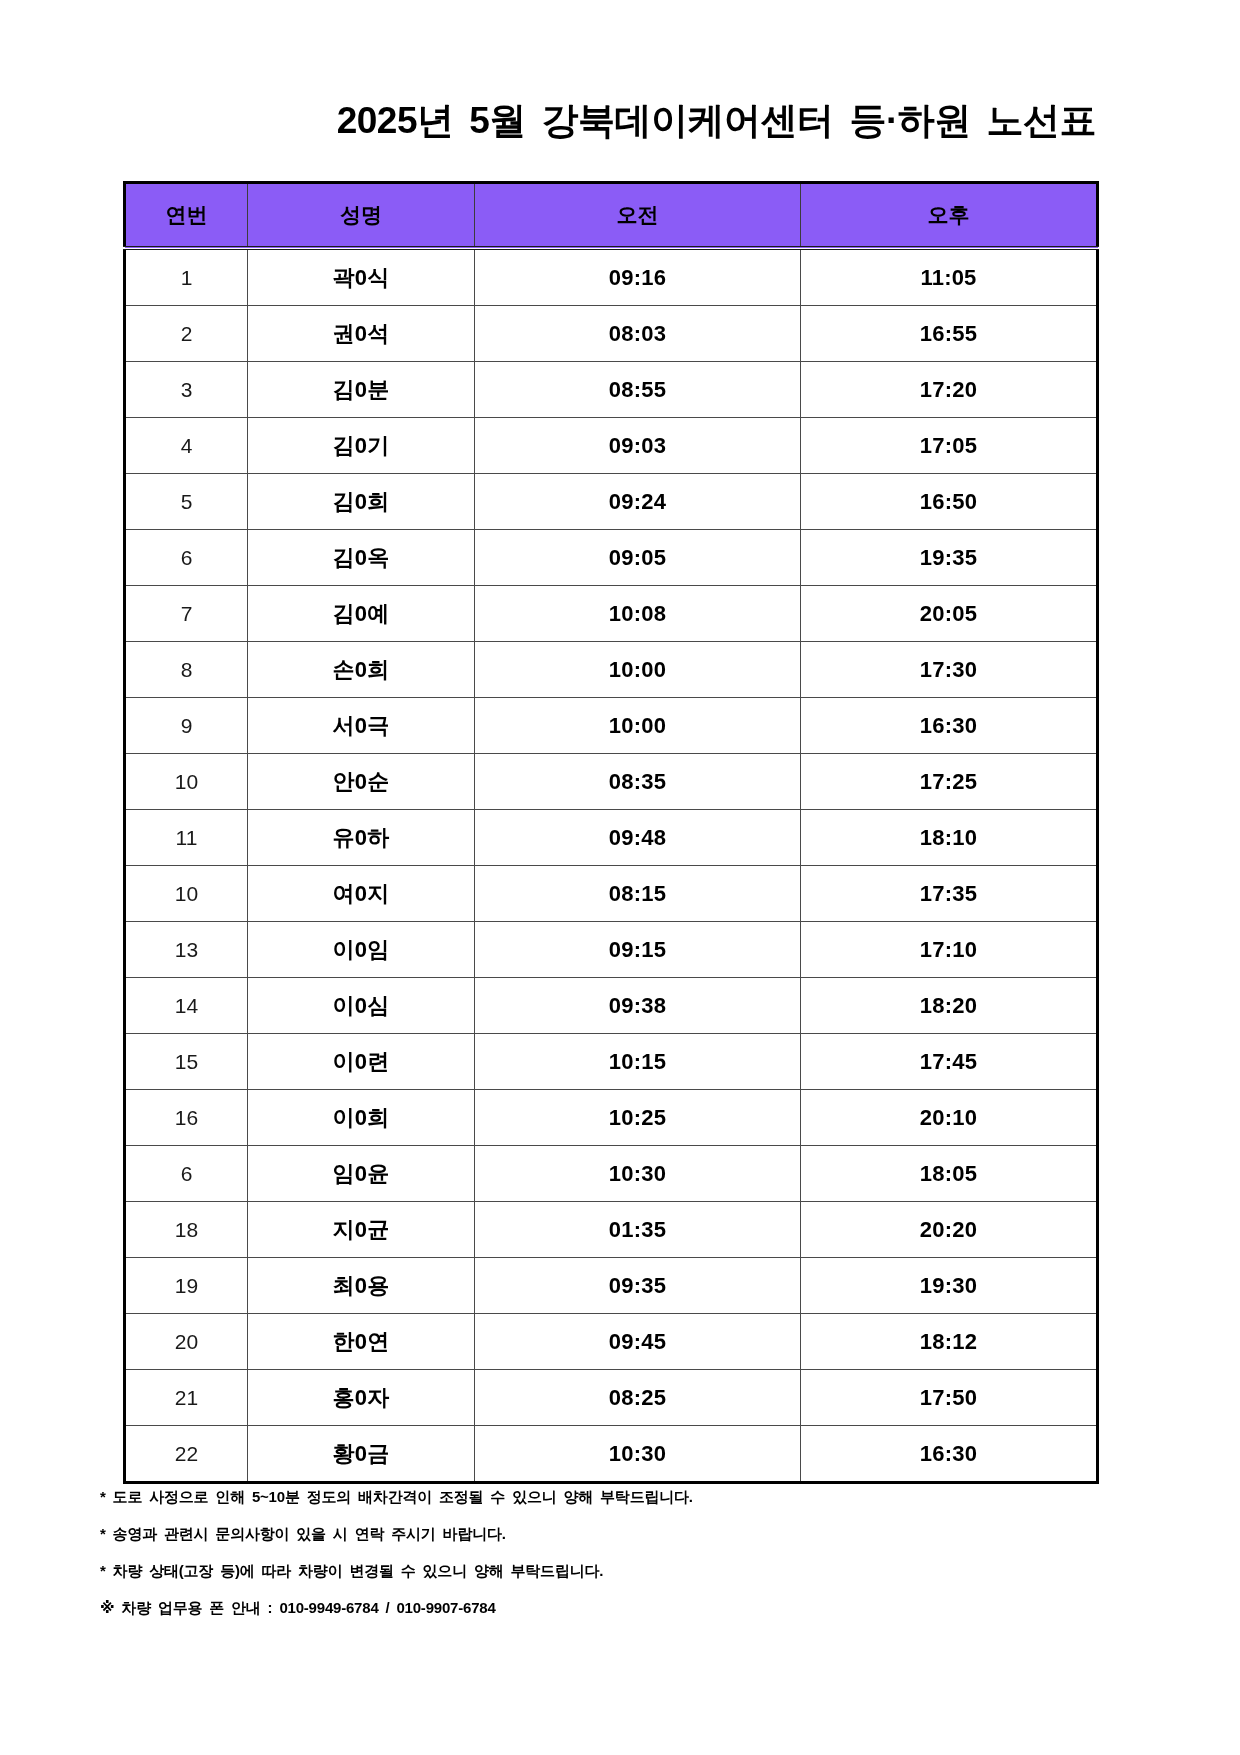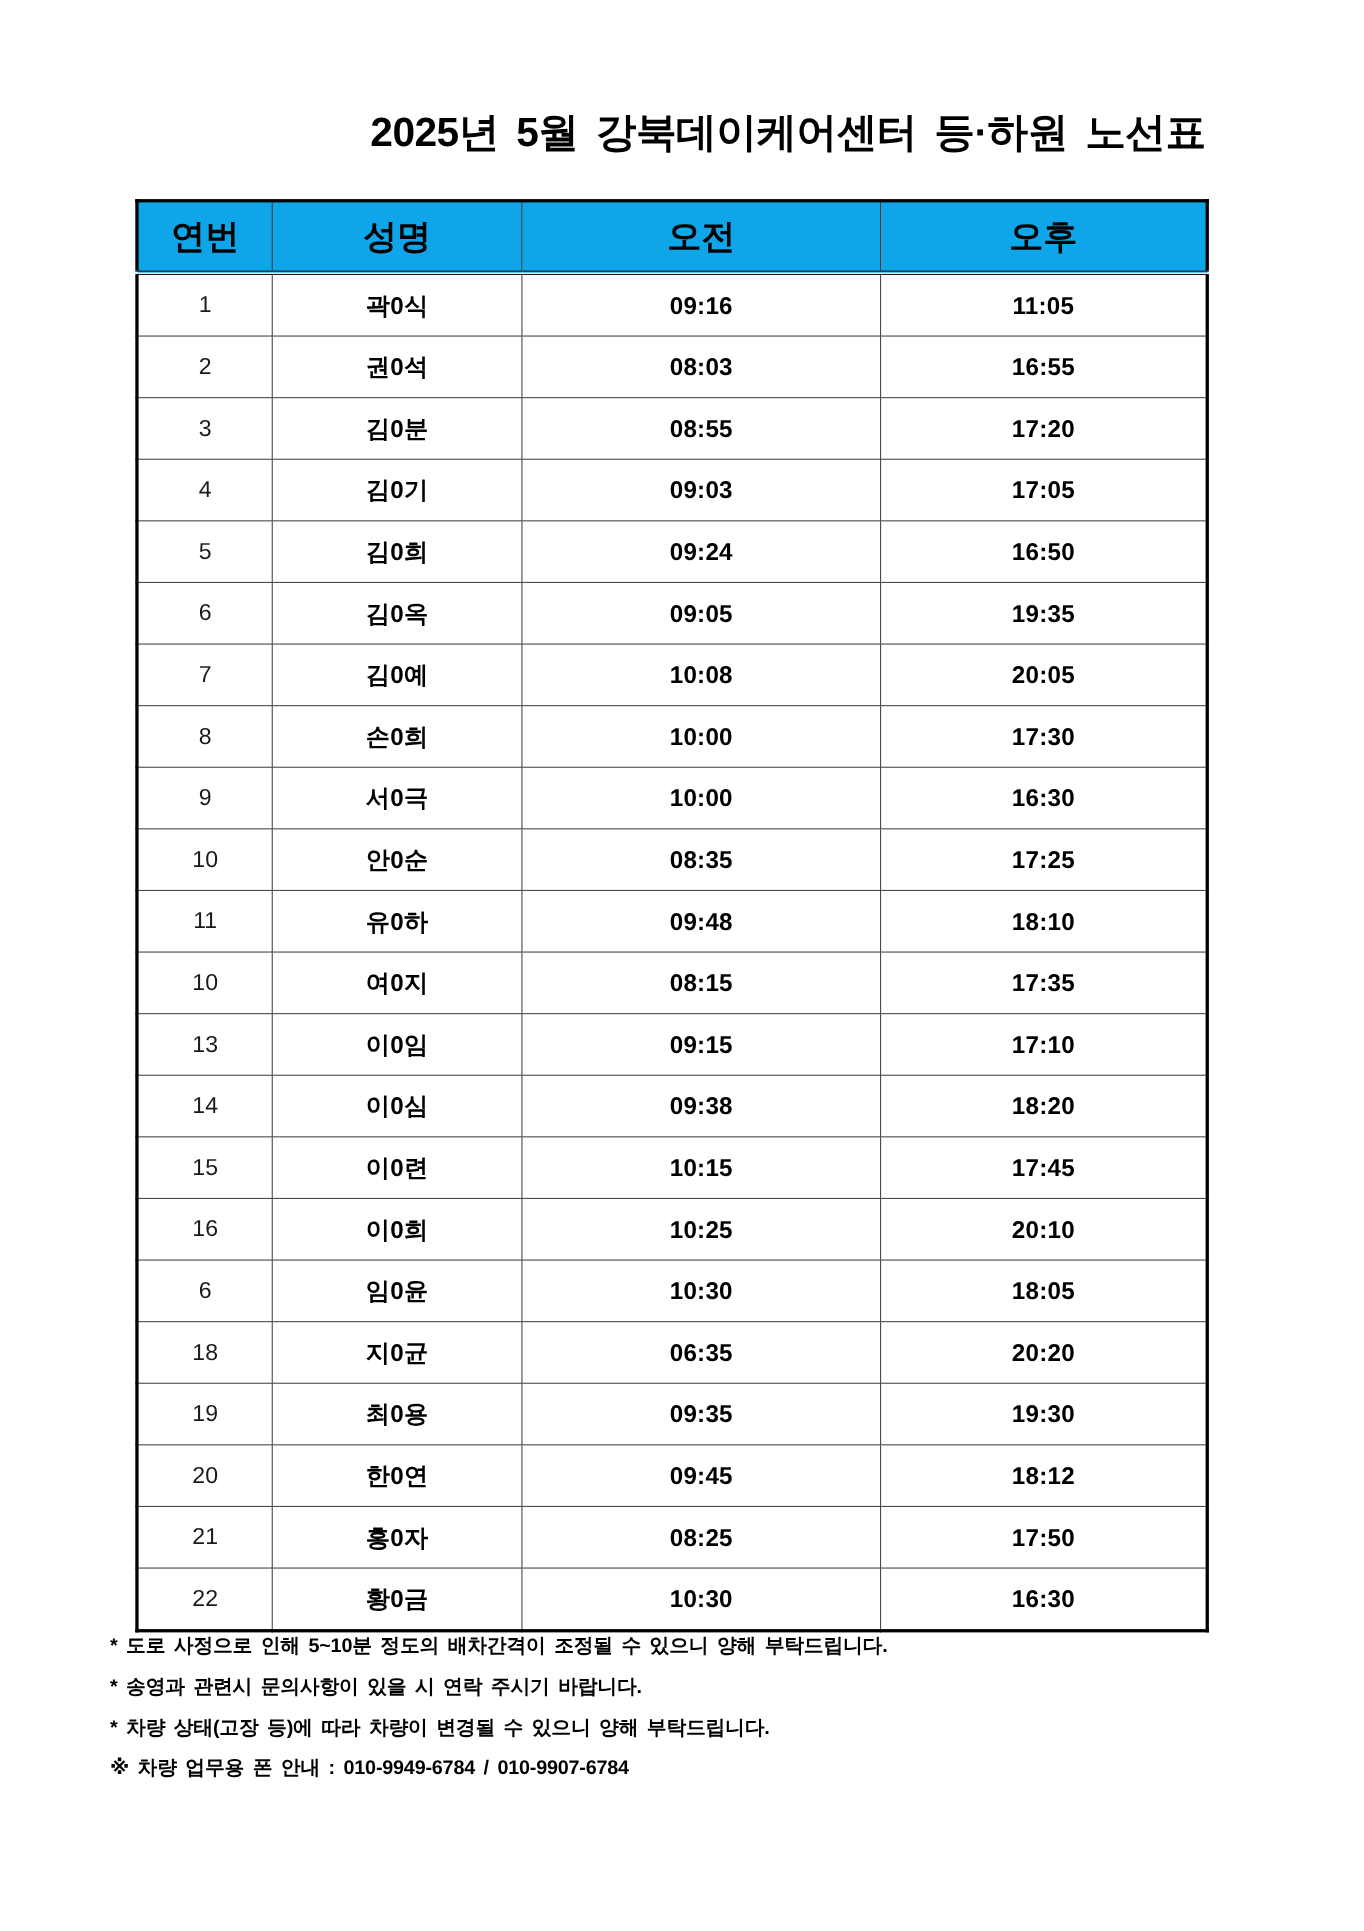--- a/index.html
+++ b/index.html
@@ -40,23 +40,23 @@
     border-collapse: collapse;
     table-layout: fixed;
     border: 3px solid #000;
   }
   table.schedule col.col-no   { width: 123px; }
   table.schedule col.col-name { width: 227px; }
   table.schedule col.col-am   { width: 326px; }
   table.schedule col.col-pm   { width: 297px; }
 
   table.schedule th {
-    background: #0ea5e9;
+    background: #8b5cf6;
     height: 62px;
-    font-size: 31px;
+    font-size: 21px;
     font-weight: 700;
     text-align: center;
     vertical-align: middle;
     border-left: 1.5px solid #3c3c3c;
     border-right: 1.5px solid #3c3c3c;
     border-bottom: 4px double #1a1a1a;
     padding: 0;
   }
   table.schedule td {
     height: 55px;
@@ -76,21 +76,21 @@
     font-weight: 700;
     letter-spacing: 0.2px;
   }
   .notes {
     position: absolute;
     top: 1478px;
     left: 100px;
     width: 1060px;
   }
   .note-line {
-    font-size: 18px;
+    font-size: 15px;
     font-weight: 700;
     line-height: 37px;
     letter-spacing: -0.2px;
     word-spacing: 3px;
     color: #000;
     white-space: nowrap;
   }
 </style>
 </head>
 <body>
@@ -230,21 +230,21 @@
     <tr>
       <td class="c-no">6</td>
       <td class="c-name">임0윤</td>
       <td class="c-am">10:30</td>
       <td class="c-pm">18:05</td>
     </tr>
 
     <tr>
       <td class="c-no">18</td>
       <td class="c-name">지0균</td>
-      <td class="c-am">06:35</td>
+      <td class="c-am">01:35</td>
       <td class="c-pm">20:20</td>
     </tr>
 
     <tr>
       <td class="c-no">19</td>
       <td class="c-name">최0용</td>
       <td class="c-am">09:35</td>
       <td class="c-pm">19:30</td>
     </tr>
 

